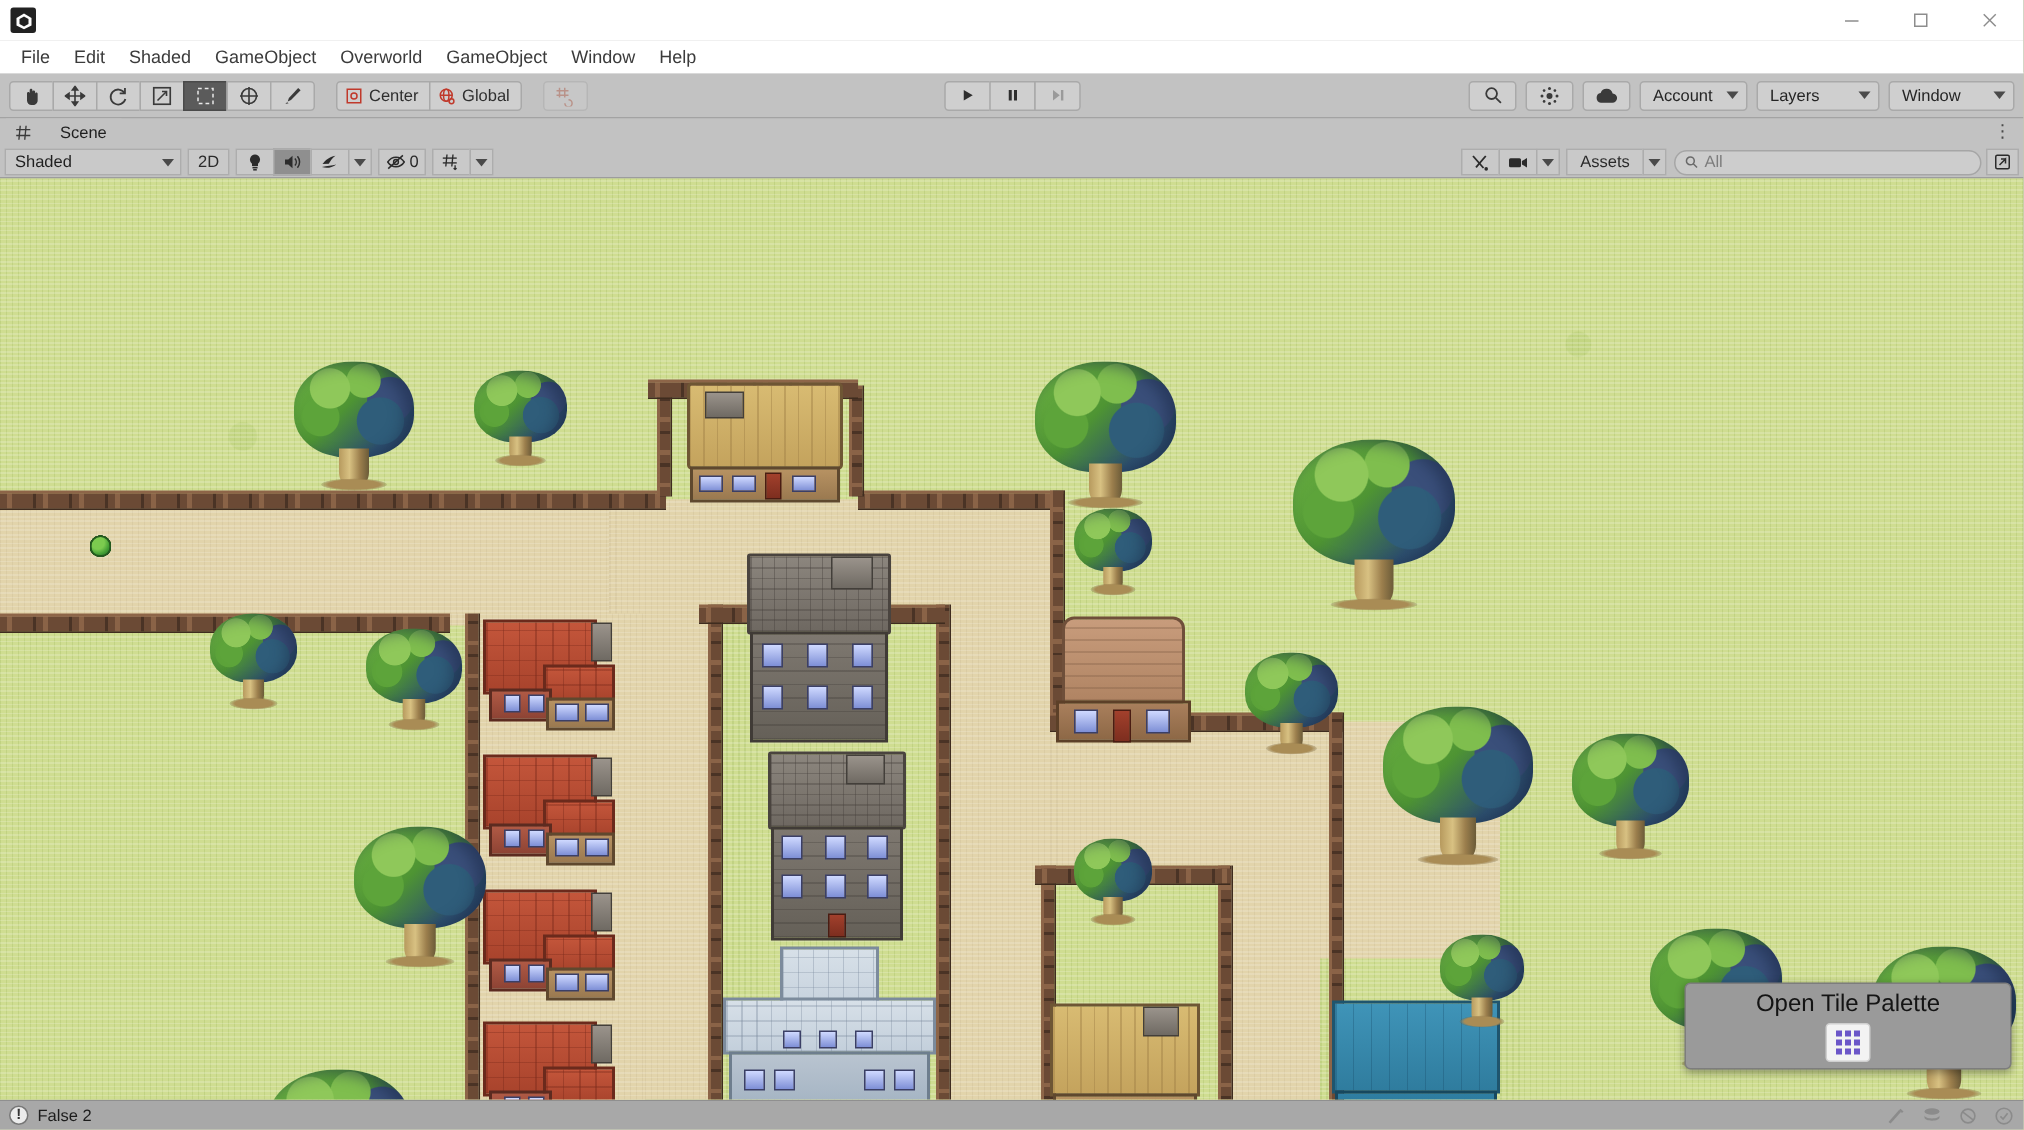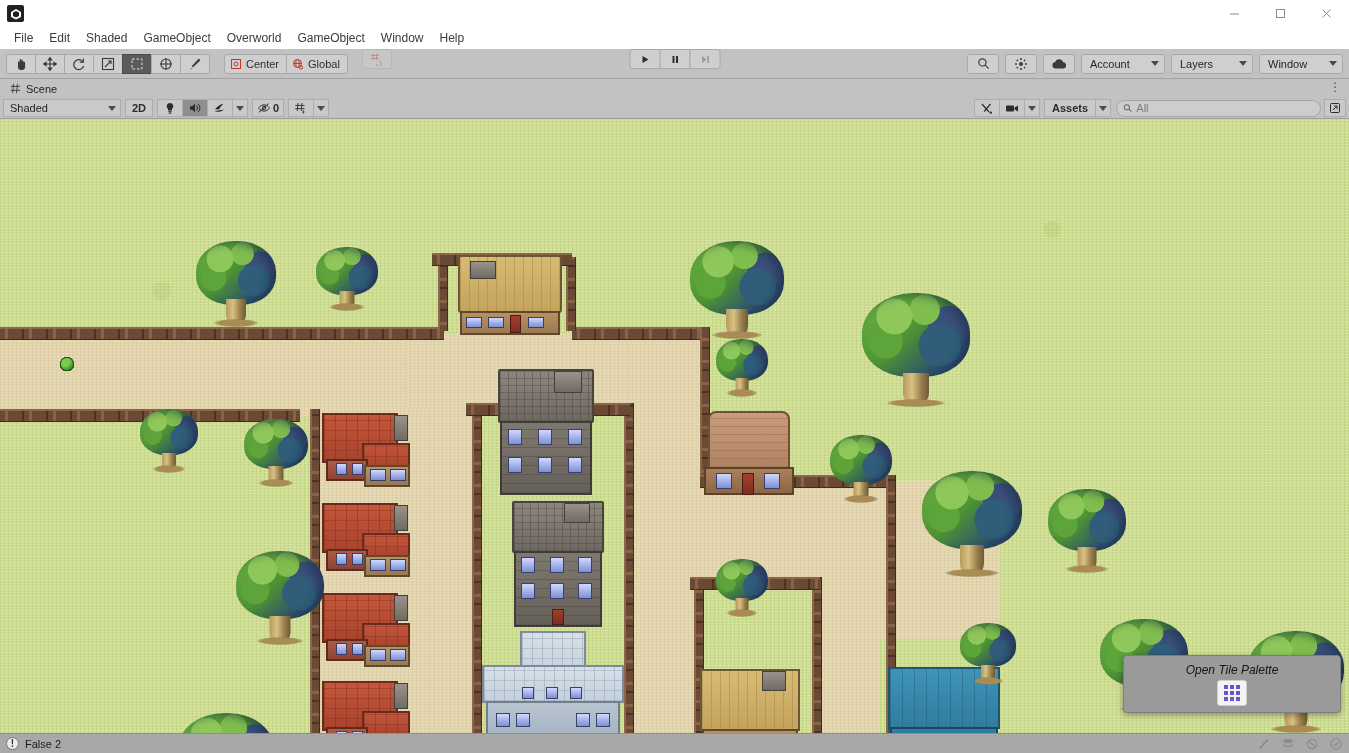--- a/index.html
+++ b/index.html
@@ -35,21 +35,21 @@
   .menubar {
     height: 22px; background: #ffffff; display: flex; align-items: center;
     padding-left: 6px; flex: 0 0 22px; border-bottom: 1px solid #ffffff;
   }
   .menu-item {
     font-size: 12px; color: #3b3b3b; padding: 2px 8px; white-space: nowrap; border-radius: 2px;
   }
 
   
   .toolbar {
-    height: 30px; background: #c2c2c2; display: flex; 
+    height: 30px; background: #c2c2c2; display: flex; align-items: center;
     flex: 0 0 30px; border-bottom: 1px solid #a3a3a3; padding: 0 6px; gap: 0;
   }
   .tgroup { display: flex; align-items: center; }
   .tbtn {
     height: 20px; min-width: 30px; background: #cfcfcf; border: 1px solid #a9a9a9;
     display: flex; align-items: center; justify-content: center; color: #3a3a3a;
     margin-left: -1px; position: relative;
   }
   .tbtn:first-child { margin-left: 0; border-radius: 3px 0 0 3px; }
   .tbtn:last-child { border-radius: 0 3px 3px 0; }
@@ -86,38 +86,38 @@
     font-size: 11px; color: #252525; gap: 6px;
   }
   .caret { width: 0; height: 0; border-left: 4px solid transparent; border-right: 4px solid transparent; border-top: 5px solid #4a4a4a; }
 
   
   .tabstrip {
     height: 19px; background: #c2c2c2; display: flex; align-items: center; flex: 0 0 19px;
     padding-left: 4px; position: relative;
   }
   .scene-tab {
-    height: 19px; display: flex; align-items: center; gap: 5px; padding: 0 10px 0 6px;
+    height: 19px; display: flex; align-items: center; gap: 19px; padding: 0 10px 0 6px;
     background: #c2c2c2; font-size: 11px; color: #1f1f1f;
   }
   .tab-kebab { position:absolute; right: 8px; top: 2px; color:#4a4a4a; font-size: 12px; letter-spacing:0; line-height:1; }
 
   
   .scenebar {
     height: 21px; background: #c2c2c2; display: flex; align-items: center; flex: 0 0 21px;
     border-bottom: 1px solid #9d9d9d; padding: 0 3px; gap: 0;
   }
   .sb-drop {
     height: 18px; background: #c9c9c9; border: 1px solid #adadad; display: flex; align-items: center;
     justify-content: space-between; padding: 0 4px 0 6px; font-size: 11px; color: #1f1f1f;
   }
   .sb-btn {
     height: 18px; min-width: 26px; background: #c9c9c9; border: 1px solid #adadad;
     display: flex; align-items: center; justify-content: center; font-size: 11px; color: #2b2b2b;
-    gap: 2px; padding: 0 4px; margin-left: -1px; font-weight: bold;
+    gap: 2px; padding: 0 4px; margin-left: -1px;
   }
   .sb-btn.on { background: #8f8f8f; }
   .sb-gap { width: 5px; }
   .search-field {
     height: 17px; background: #cdcdcd; border: 1px solid #a6a6a6; border-radius: 9px;
     display: flex; align-items: center; padding: 0 6px; gap: 4px; width: 205px;
   }
   .search-field input {
     border: none; outline: none; background: transparent; font-size: 11px; color: #4b4b4b;
     width: 100%; font-family: "Liberation Sans", sans-serif;
@@ -250,21 +250,21 @@
   }
   .bush-row-wrap { position: absolute; display: grid; grid-template-columns: repeat(4, 16px); gap: 2px; }
 
   
   .tile-palette {
     position: absolute; right: 8px; bottom: 20px; width: 218px; height: 58px;
     background: #9a9a9a; border: 1px solid #7d7d7d; border-radius: 4px;
     display: flex; flex-direction: column; align-items: center; justify-content: center;
     box-shadow: 0 2px 6px rgba(0,0,0,.35);
   }
-  .tp-title { font-size: 12px; color: #141414; margin-bottom: 3px; font-style: italic; }
+  .tp-title { font-size: 16px; color: #141414; margin-bottom: 3px; }
   .tp-btn {
     width: 30px; height: 26px; background: #f3f3f3; border: 1px solid #cfcfcf; border-radius: 3px;
     display: flex; align-items: center; justify-content: center;
   }
   .tp-grid { display: grid; grid-template-columns: repeat(3, 4px); gap: 2px; }
   .tp-grid i { display: block; width: 4px; height: 4px; background: #6b56c8; }
 
   
   .statusbar {
     height: 20px; background: #a8a8a8; display: flex; align-items: center; flex: 0 0 20px;
@@ -441,21 +441,21 @@
             <circle cx="10.6" cy="10.6" r=".9"></circle>
             <circle cx="10.6" cy="3.4" r=".9"></circle>
             <circle cx="3.4" cy="10.6" r=".9"></circle>
           </svg>
       </div>
       <div class="icon-btn">
         <svg width="16" height="12" viewBox="0 0 16 12" fill="currentColor">
             <path d="M4.2 10.5h7.6a3.1 3.1 0 0 0 .3-6.2A4.2 4.2 0 0 0 4.1 4 3.3 3.3 0 0 0 4.2 10.5z"></path>
           </svg>
       </div>
-      <div class="dropdown" style="width:84px">
+      <div class="dropdown" style="width:72px">
         <span>Account</span>
         <span class="caret"></span>
       </div>
       <div class="dropdown" style="width:82px">
         <span>Layers</span>
         <span class="caret"></span>
       </div>
       <div class="dropdown" style="width:84px">
         <span>Window</span>
         <span class="caret"></span>

